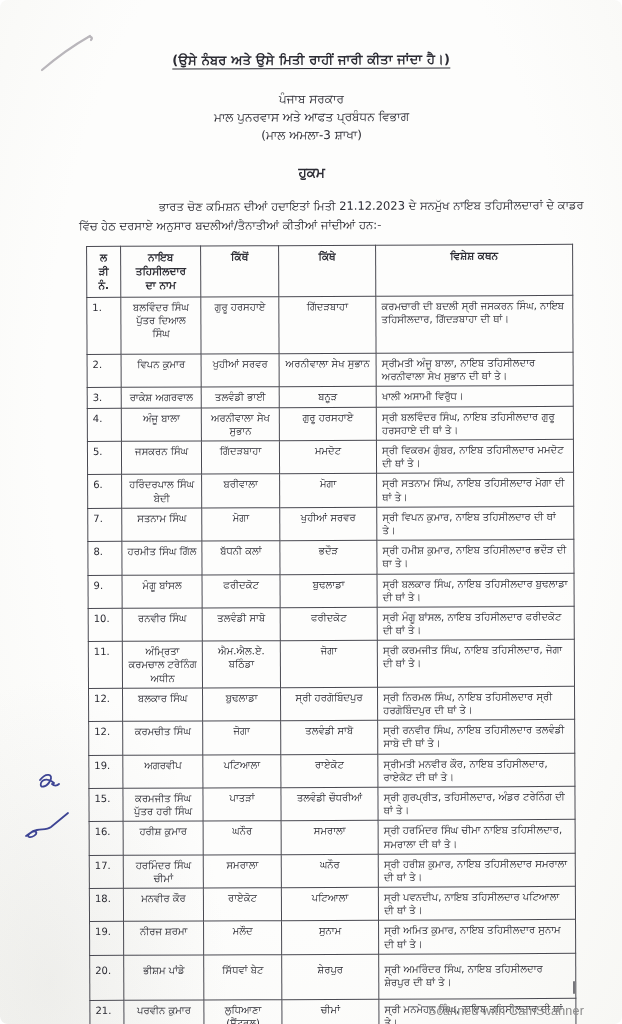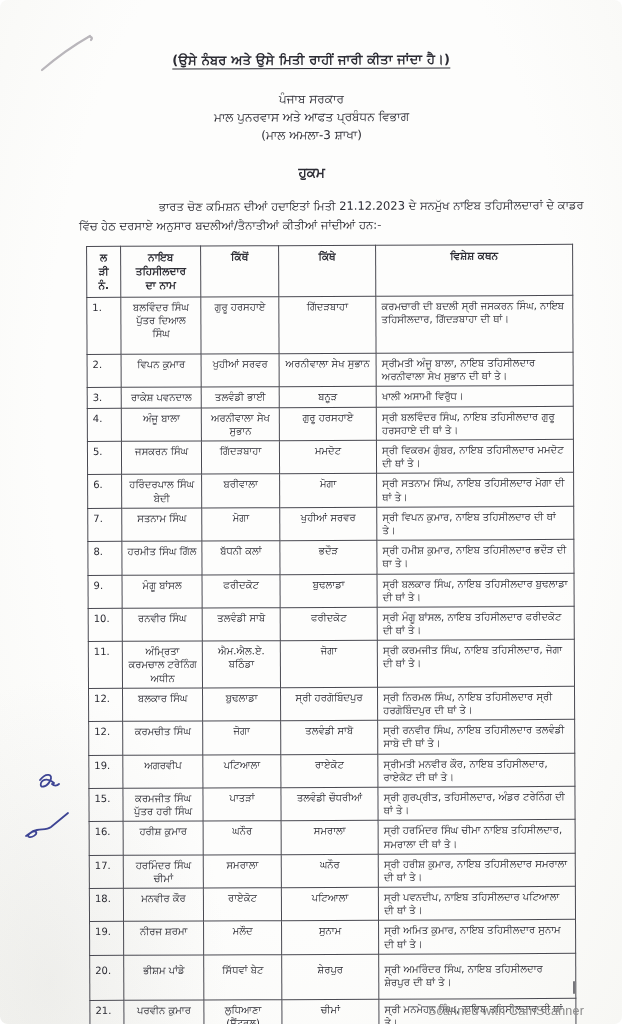--- a/index.html
+++ b/index.html
@@ -113,21 +113,21 @@
           </tr>
           <tr>
             <td class="c-sno">2.</td>
             <td class="c-name">ਵਿਪਨ ਕੁਮਾਰ</td>
             <td class="c-from">ਖੁਹੀਆਂ ਸਰਵਰ</td>
             <td class="c-to">ਅਰਨੀਵਾਲਾ ਸੇਖ ਸੁਭਾਨ</td>
             <td class="c-remark">ਸ੍ਰੀਮਤੀ ਅੰਜੂ ਬਾਲਾ, ਨਾਇਬ ਤਹਿਸੀਲਦਾਰ ਅਰਨੀਵਾਲਾ ਸੇਖ ਸੁਭਾਨ ਦੀ ਥਾਂ ਤੇ।</td>
           </tr>
           <tr>
             <td class="c-sno">3.</td>
-            <td class="c-name">ਰਾਕੇਸ਼ ਪਵਨਦਾਲ</td>
+            <td class="c-name">ਰਾਕੇਸ਼ ਅਗਰਵਾਲ</td>
             <td class="c-from">ਤਲਵੰਡੀ ਭਾਈ</td>
             <td class="c-to">ਬਨੂੜ</td>
             <td class="c-remark">ਖਾਲੀ ਅਸਾਮੀ ਵਿਰੁੱਧ।</td>
           </tr>
           <tr>
             <td class="c-sno">4.</td>
             <td class="c-name">ਅੰਜੂ ਬਾਲਾ</td>
             <td class="c-from">ਅਰਨੀਵਾਲਾ ਸੇਖ ਸੁਭਾਨ</td>
             <td class="c-to">ਗੁਰੂ ਹਰਸਹਾਏ</td>
             <td class="c-remark">ਸ੍ਰੀ ਬਲਵਿੰਦਰ ਸਿੰਘ, ਨਾਇਬ ਤਹਿਸੀਲਦਾਰ ਗੁਰੂ ਹਰਸਹਾਏ ਦੀ ਥਾਂ ਤੇ।</td>

